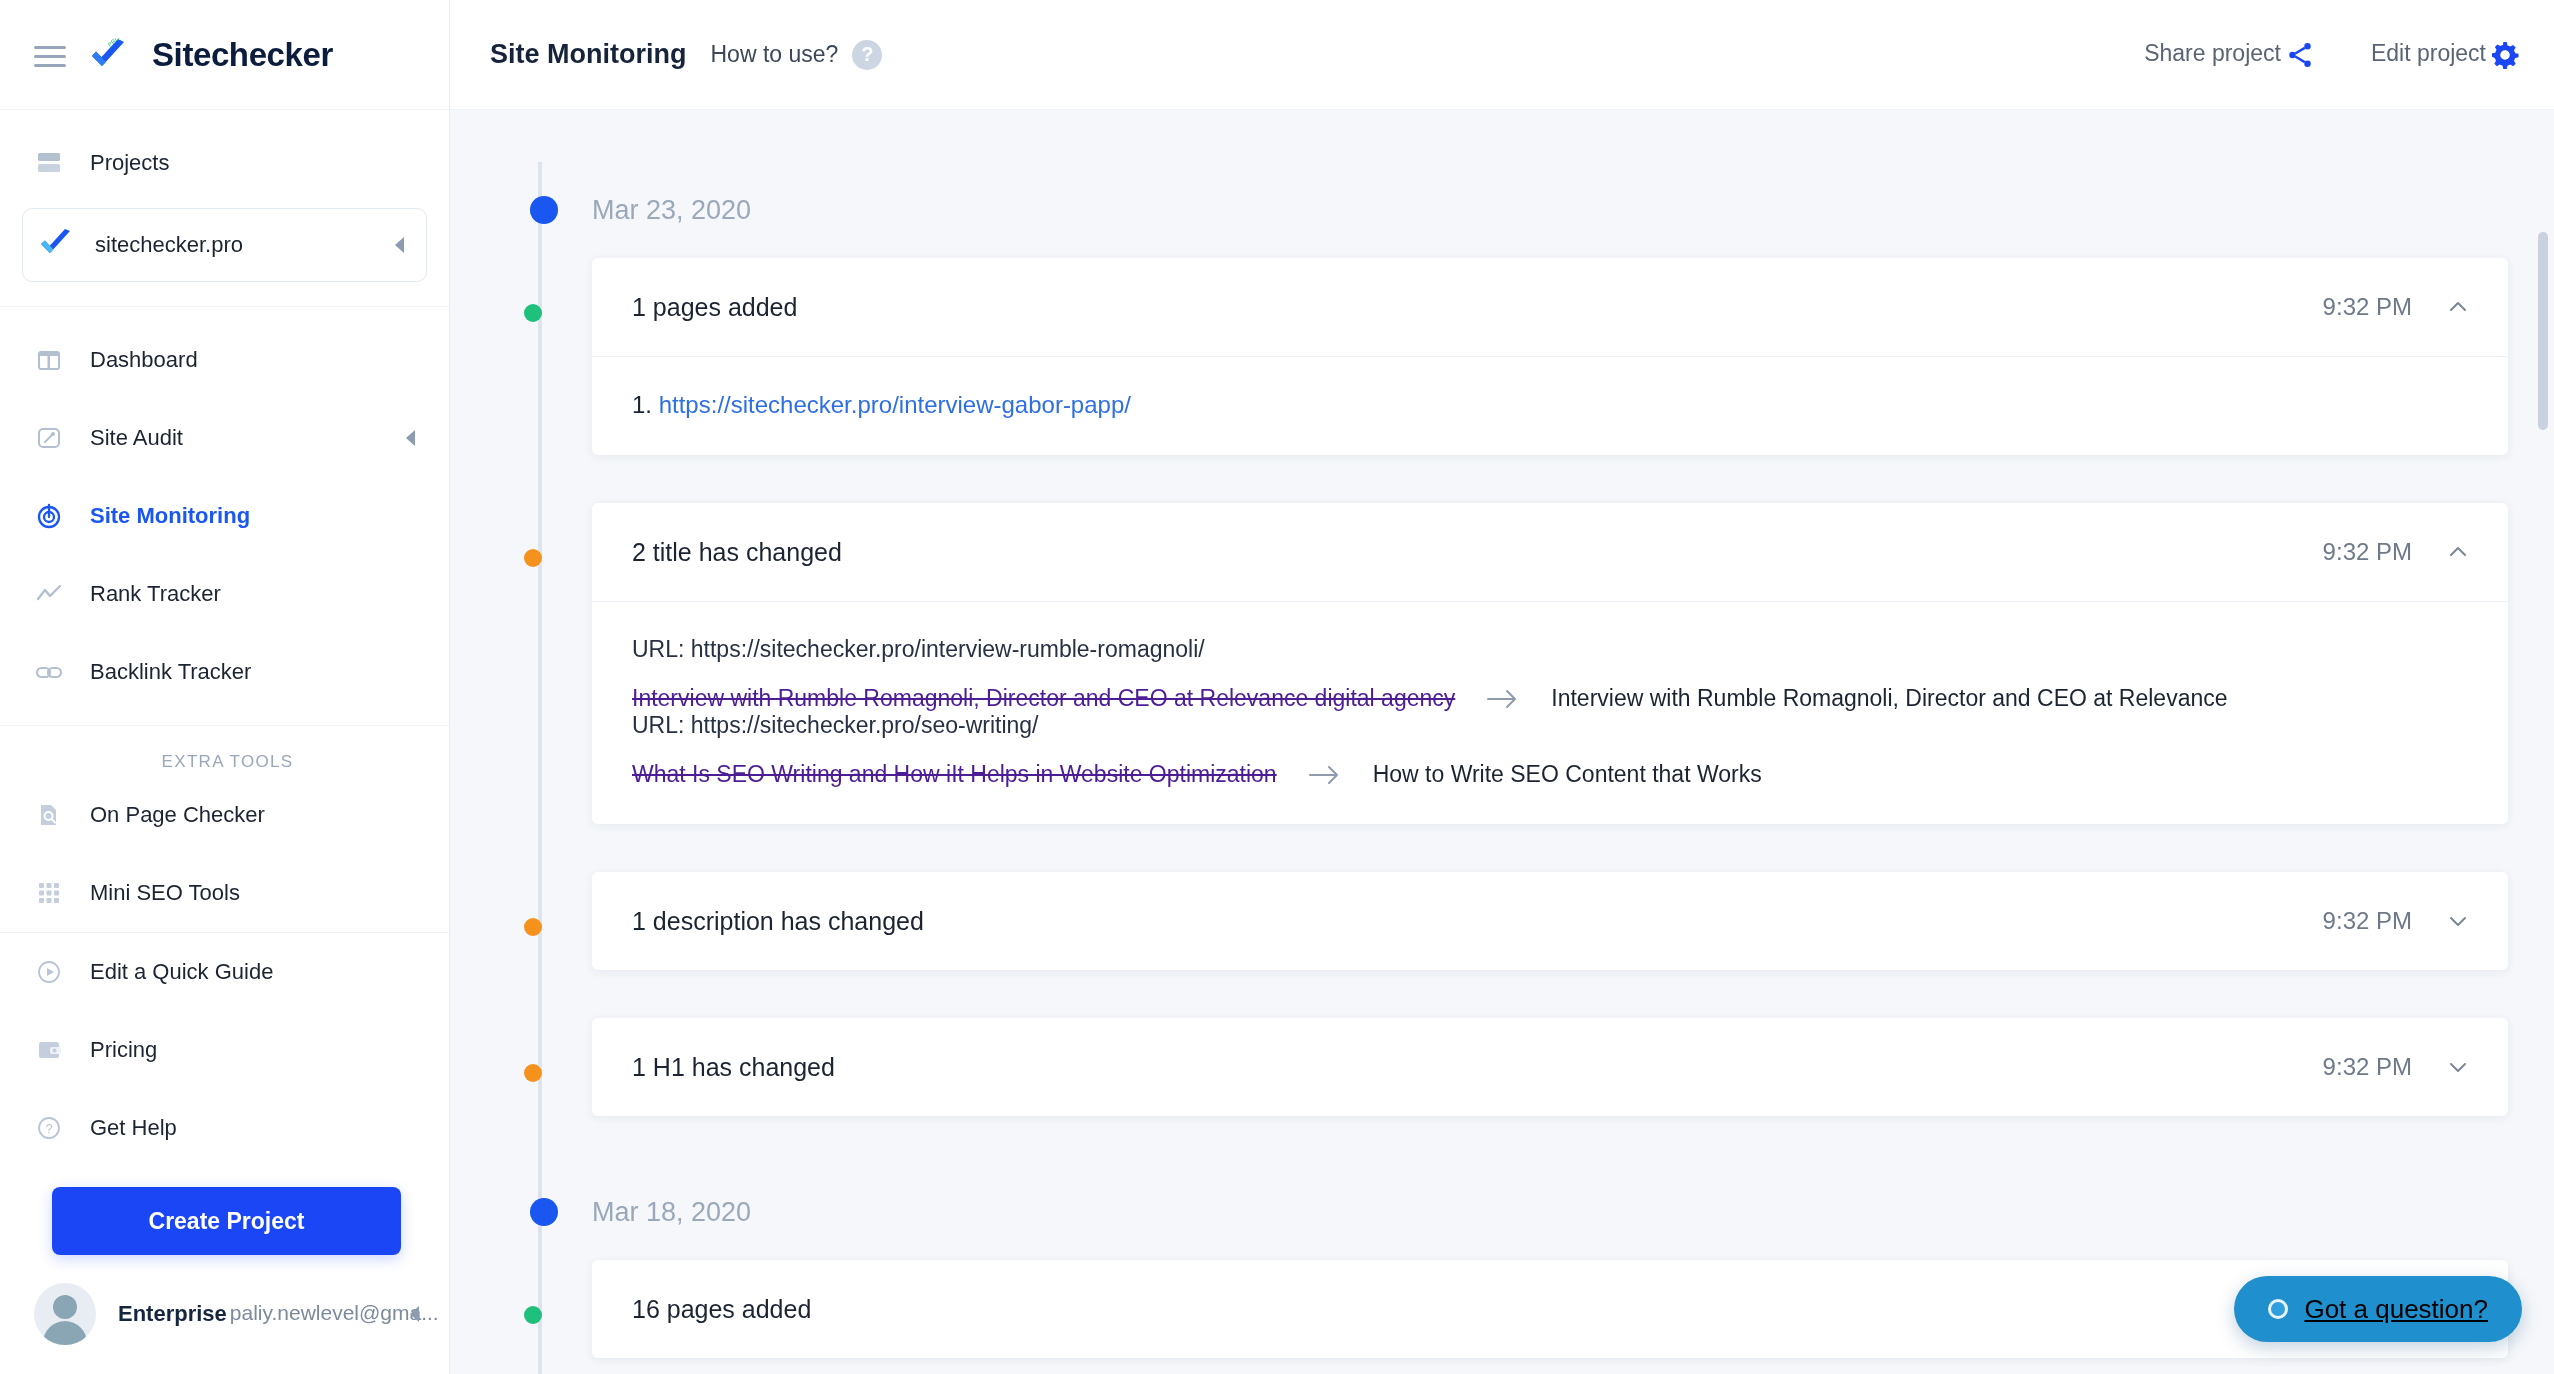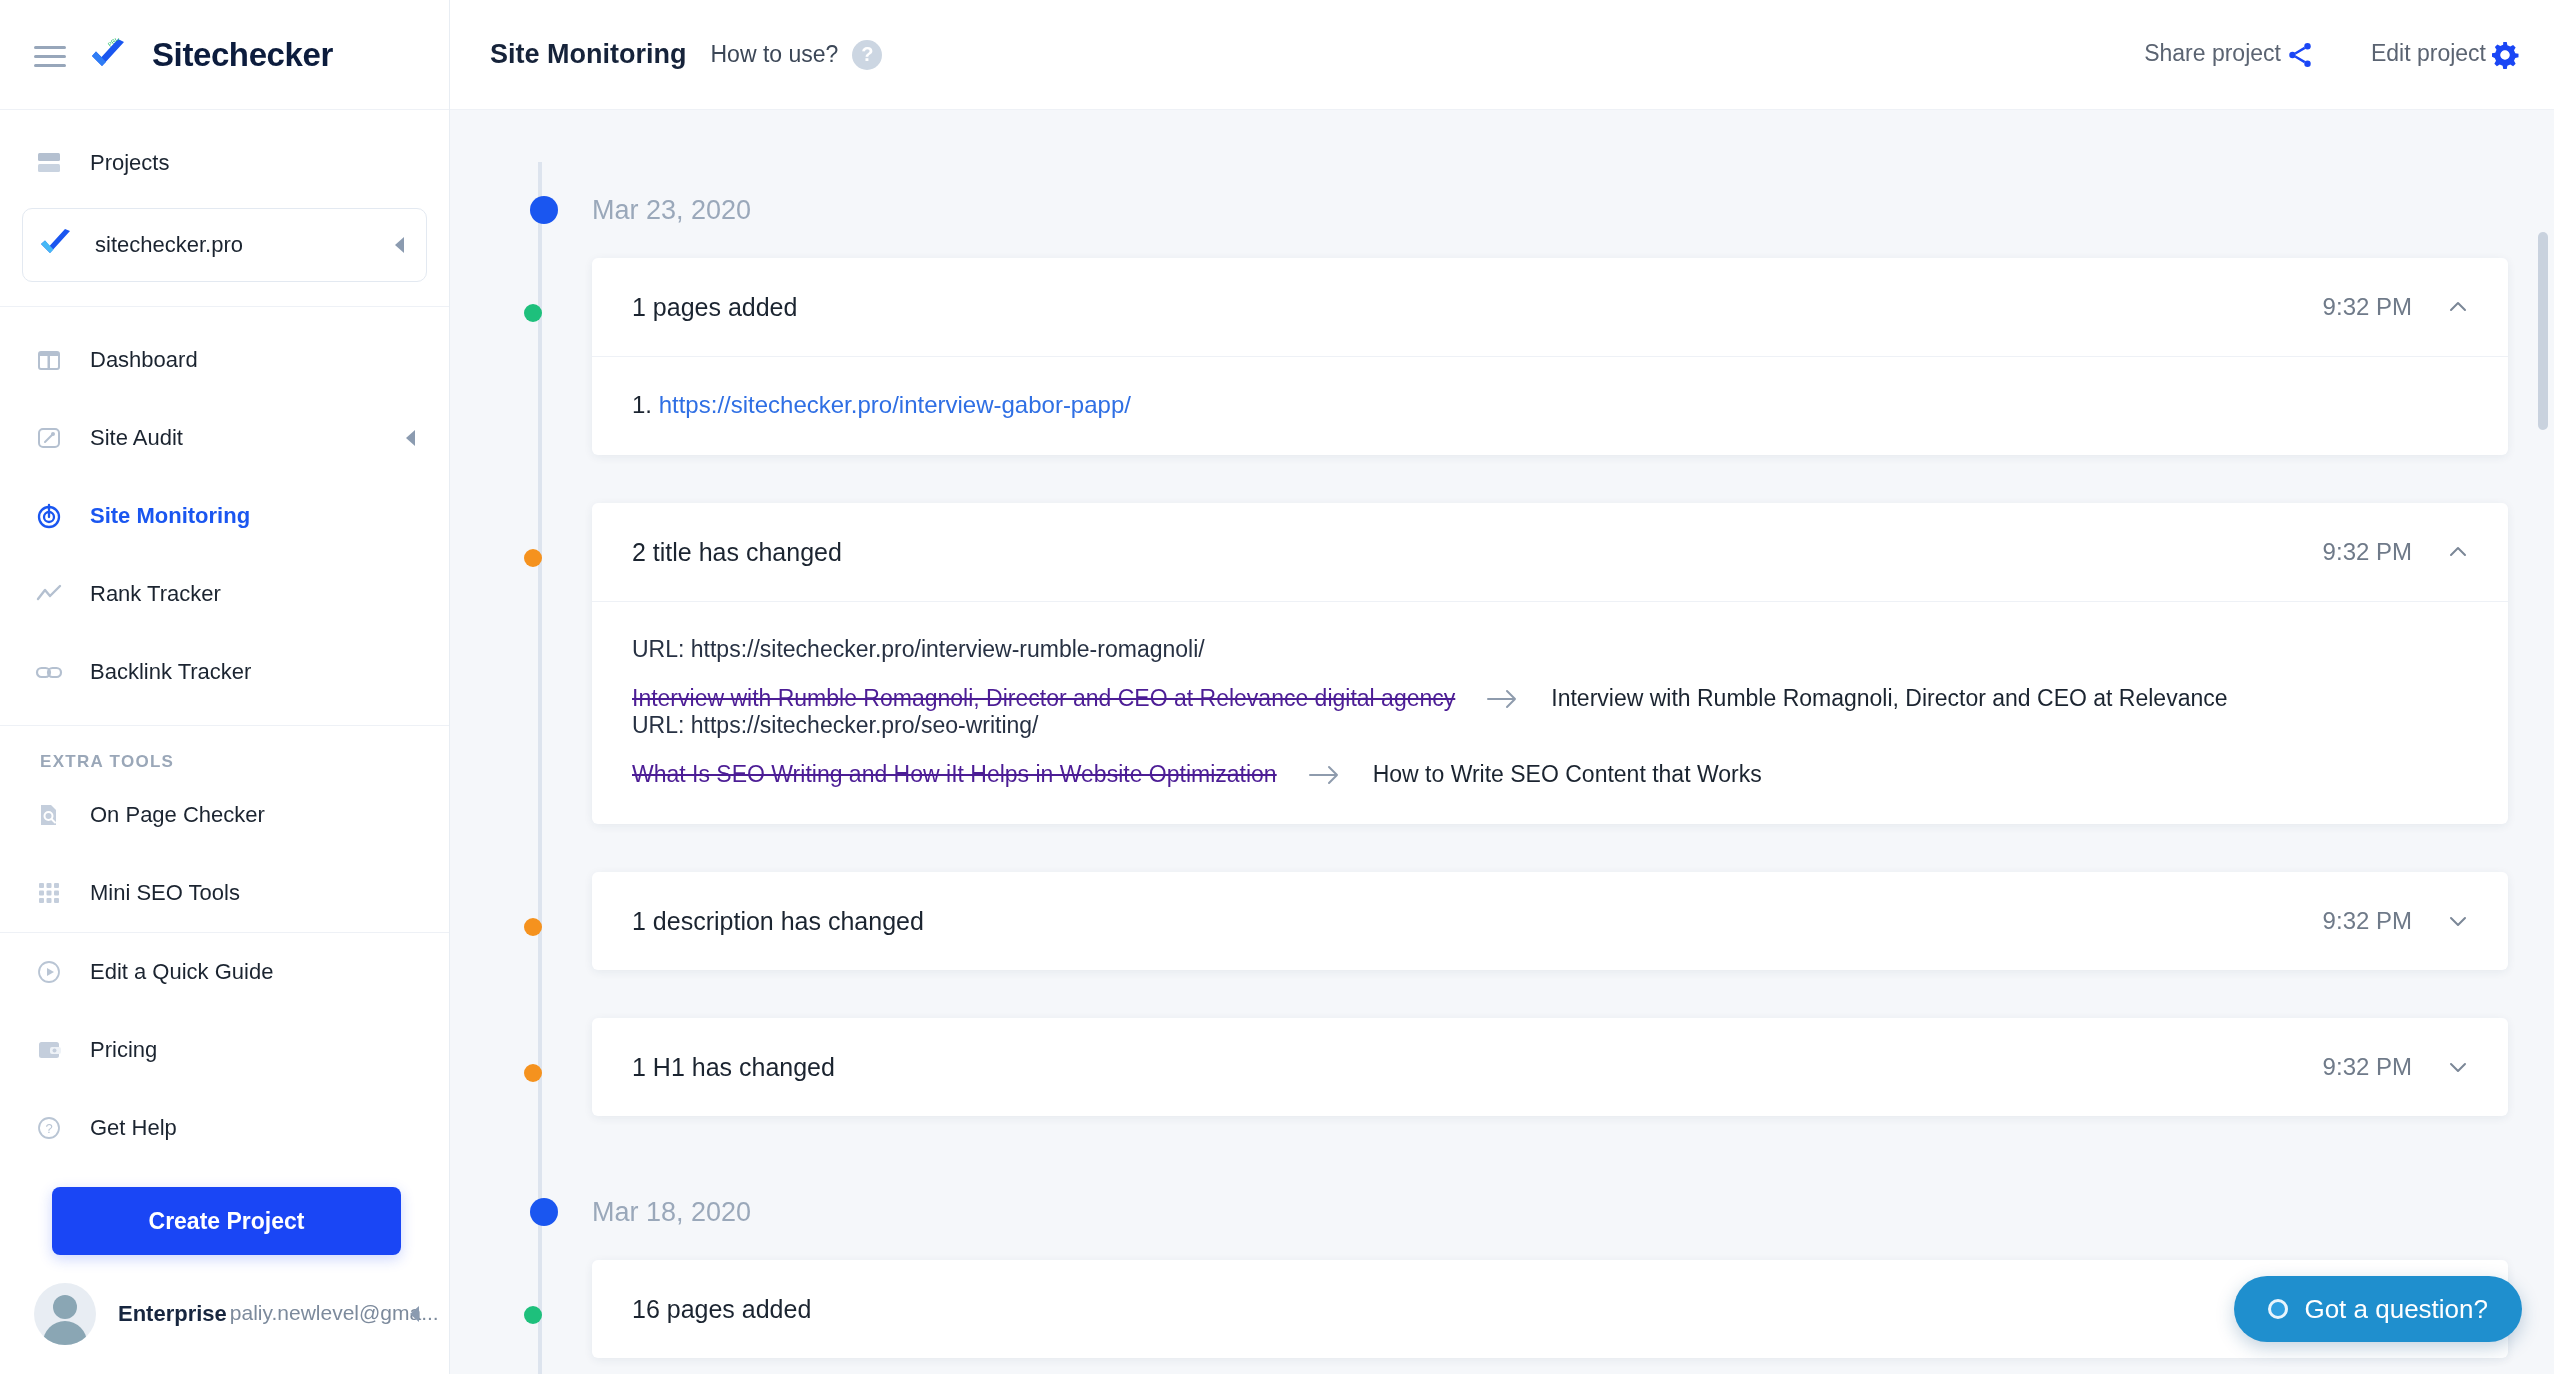--- a/index.html
+++ b/index.html
@@ -45,21 +45,21 @@
   .project-card {
     margin: 6px 22px 10px 22px; height: 74px;
     border: 1px solid #e3e9f1; border-radius: 10px;
     display: flex; align-items: center; gap: 22px; padding: 0 14px 0 16px;
     cursor: pointer; position: relative;
   }
   .project-card .pname { font-size: 22px; color: #1b2430; }
   .caret-left { width:0;height:0;border-top:8px solid transparent;border-bottom:8px solid transparent;
     border-right:9px solid #8b9bb0; position:absolute; right: 22px;}
 
-  .extra-title { font-size: 17px; letter-spacing: 1.3px; color: #9aa7b8; padding: 26px 34px 4px 40px; font-weight:700;}
+  .extra-title { font-size: 17px; letter-spacing: 1.3px; color: #9aa7b8; padding: 26px 34px 4px 40px; font-weight:400;text-align:center;}
 
   .create-wrap { padding: 20px 48px 10px 52px; }
   .create-btn {
     width: 100%; height: 68px; background: #1a46f5; border: none; border-radius: 8px;
     color: #fff; font-size: 23px; font-weight: 700; cursor: pointer;
     font-family: "Liberation Sans", sans-serif;
     box-shadow: 0 4px 14px rgba(26,70,245,.22);
   }
   .user-row { display:flex; align-items:center; gap: 22px; padding: 18px 34px 26px 34px; position: relative; cursor: pointer;}
   .avatar { width: 62px; height: 62px; border-radius: 50%; background: #e8edf3; flex:none; position: relative; overflow: hidden; }
@@ -133,21 +133,21 @@
 
   
   .chat {
     position: absolute; right: 32px; bottom: 32px; height: 66px;
     background: #1f8fce; border-radius: 33px; display: flex; align-items: center;
     gap: 16px; padding: 0 34px; cursor: pointer; z-index: 40;
     box-shadow: 0 6px 18px rgba(20,80,130,.25);
   }
   .chat-dot { width: 20px; height: 20px; border-radius: 50%; background: #2f9fe0;
     border: 3px solid #e8f4fc; }
-  .chat-t { color: #ffffff; font-size: 26px; }
+  .chat-t { color: #000000; font-size: 26px; text-decoration: underline; }
 </style>
 </head>
 <body>
 
 <div class="app">
 
   <aside class="sidebar">
 
     <div class="sb-head">
       <div class="burger">

